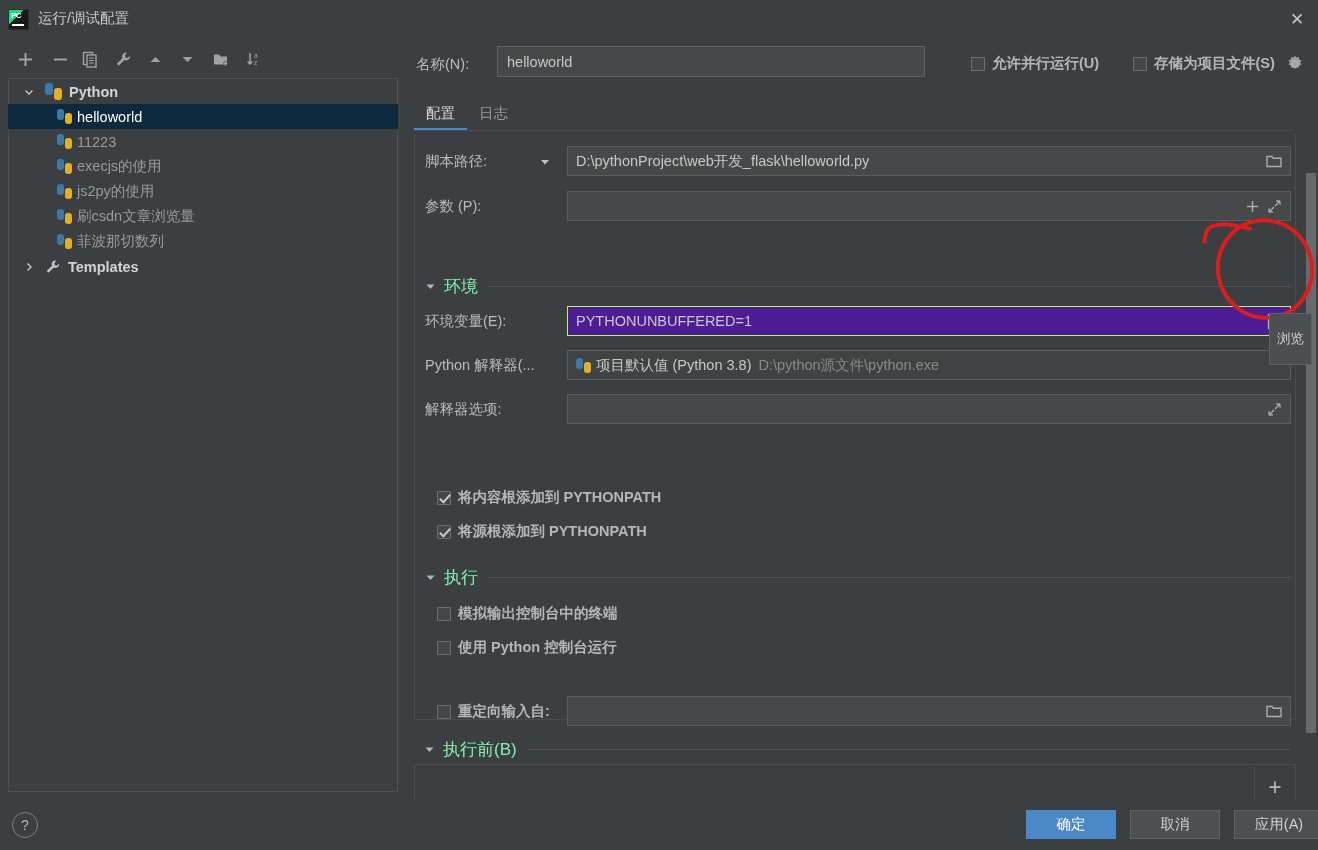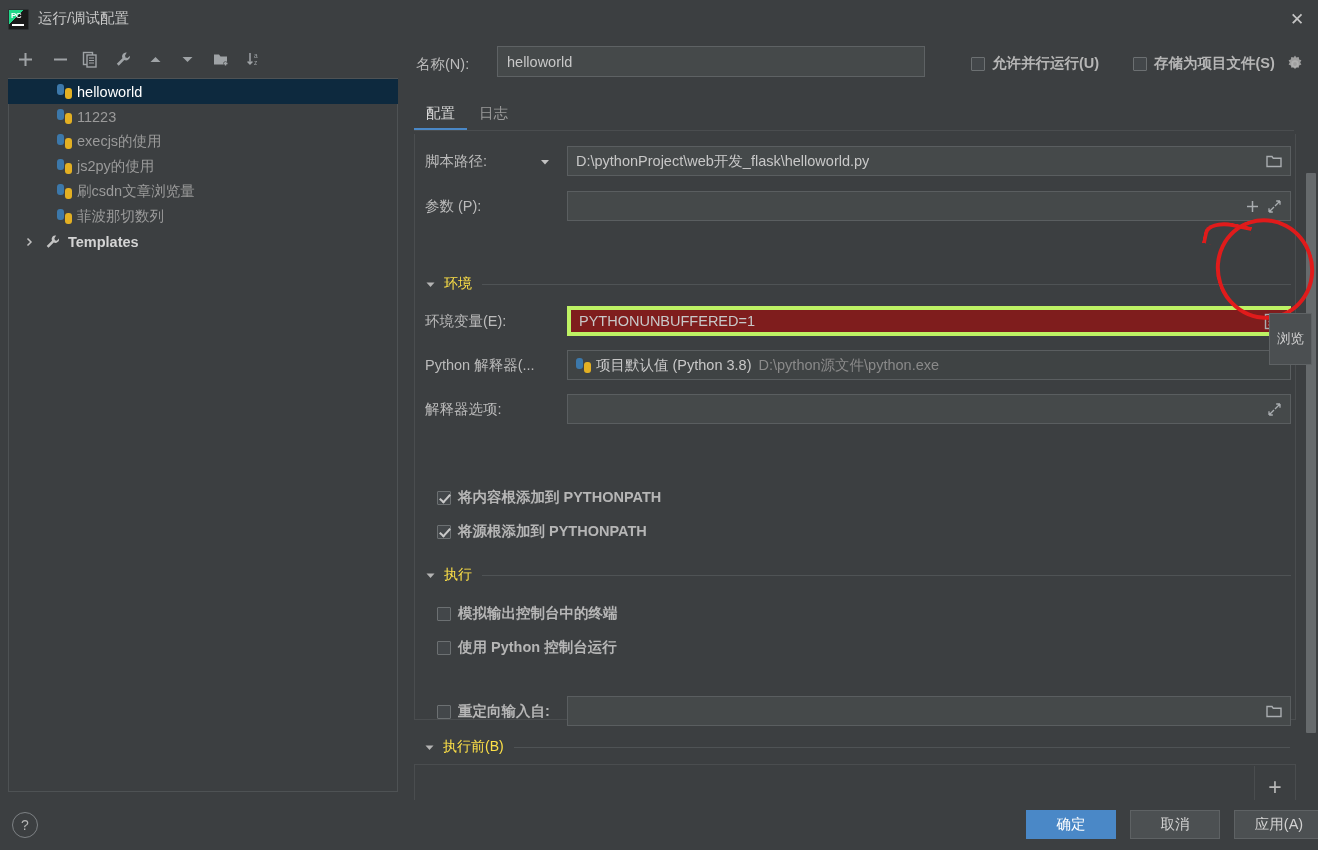--- a/index.html
+++ b/index.html
@@ -99,33 +99,33 @@
     position: absolute; left: 8px; top: 96px; width: 882px; height: 586px;
     border: 1px solid #4a4d4f; border-top: none; background: #3c3f41;
   }
 
   .row { position: absolute; left: 0; width: 882px; height: 30px; }
   .lbl { position: absolute; left: 10px; top: 6px; font-size: 14.5px; color: #bbbbbb; white-space: nowrap; text-align: center; }
   .field {
     position: absolute; height: 30px; background: #45494a; border: 1px solid #5a5e60;
     display: flex; align-items: center; padding: 0 8px; font-size: 14.5px; color: #c8c8c8;
   }
-  .field.focused { border: 4px solid #bef264; background: #7f1d1d; }
+  .field.focused { border: 1px solid #bef264; background: #4c1d95; }
   .field .val { white-space: nowrap; overflow: hidden; }
   .field .path-muted { color: #8a8a8a; margin-left: 7px; }
   .fld-btn {
     position: absolute; right: 6px; top: 50%; transform: translateY(-50%);
     width: 20px; height: 20px; color: #a9adb0; display: flex; align-items: center; justify-content: center; cursor: pointer;
   }
   .fld-btn.second { right: 28px; }
   .combo-arrow { position: absolute; width: 14px; height: 14px; color: #c2c2c2; cursor: pointer; }
 
   .section { position: absolute; left: 10px; display: flex; align-items: center; width: 866px; }
   .section .tri { margin-right: 8px; color: #b4b4b4; display: flex; }
-  .section .s-title { font-size: 14px; color: #fde047; white-space: nowrap; }
+  .section .s-title { font-size: 17px; color: #86efac; white-space: nowrap; }
   .section .s-line { flex: 1; height: 1px; background: #4f5355; margin-left: 10px; }
 
   
   .before-wrap { position: absolute; left: 8px; top: 700px; width: 882px; }
   .before-box {
     position: absolute; left: 8px; top: 726px; width: 882px; height: 70px;
     border: 1px solid #4a4d4f; background: #3c3f41;
   }
   .before-empty {
     position: absolute; left: 0; right: 0; bottom: 2px; text-align: center;
@@ -231,20 +231,34 @@
       <svg width="17" height="17" viewBox="0 0 17 17">
         <path d="M4 2 V13 M1.6 10.4 L4 13 L6.4 10.4" stroke="currentColor" stroke-width="1.5" fill="none"></path>
         <text x="8" y="7" font-size="6.5" fill="currentColor" font-family="sans-serif">a</text>
         <text x="8" y="14" font-size="6.5" fill="currentColor" font-family="sans-serif">z</text>
       </svg>
     </div>
   </div>
 
   <div class="tree">
 
+    <div class="tree-row group">
+      <span class="arrow">
+        <svg width="12" height="12" viewBox="0 0 12 12">
+            <path d="M2.5 4.5 L6 8 L9.5 4.5" stroke="#c0c0c0" stroke-width="1.5" fill="none"></path>
+          </svg>
+      </span>
+      <span class="grp-ico" style="margin-left:22px">
+        <span class="py-ico" style="width:17px;height:17px;display:block">
+          <b style="width:8px;height:12px"></b>
+            <i style="width:8px;height:12px"></i>
+        </span>
+      </span>
+      <span>Python</span>
+    </div>
 
     <div class="tree-row child selected">
       <span class="py-ico">
           <b></b>
           <i></i>
         </span>
       <span>helloworld</span>
     </div>
     <div class="tree-row child">
       <span class="py-ico">

